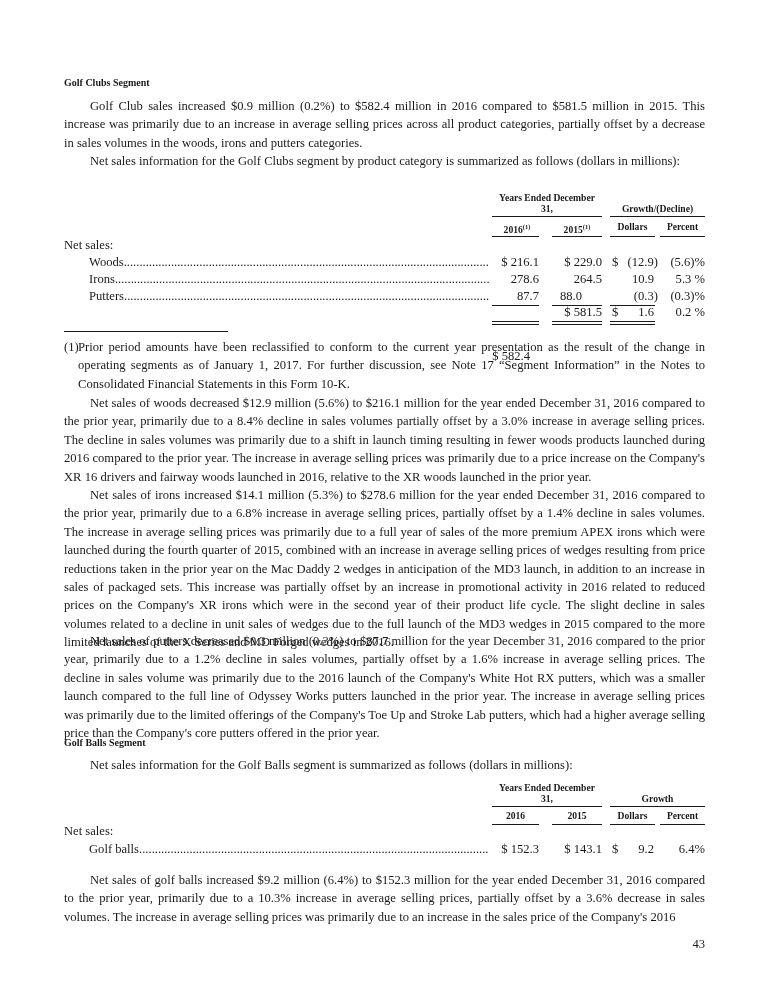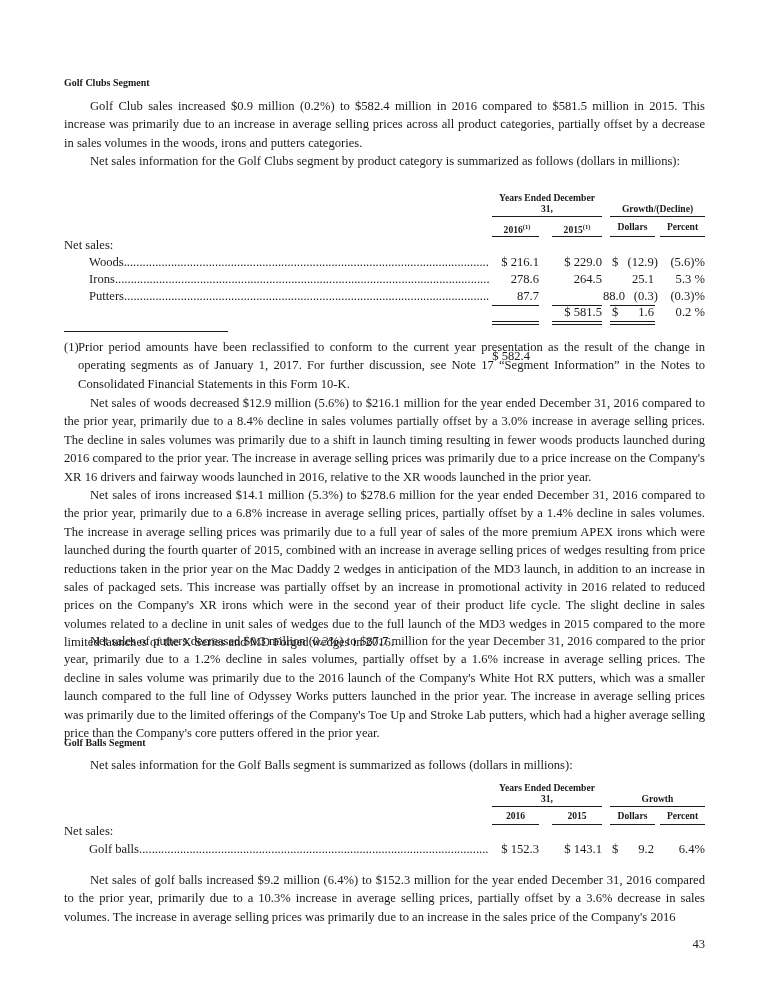--- a/index.html
+++ b/index.html
@@ -55,28 +55,28 @@
       <div class="cell" style="left:488px; top:255px; width:50px;">$ 229.0</div>
       <div class="cell left" style="left:548px; top:255px;">$</div>
       <div class="cell" style="left:556px; top:255px; width:38px;">(12.9)</div>
       <div class="cell" style="left:596px; top:255px; width:45px;">(5.6)%</div>
     </div>
 
     <div>
       <div class="row-label" style="top:272px; left:25px; width:400px;"><span>Irons</span><span>..........................................................................................................................</span></div>
       <div class="cell" style="left:428px; top:272px; width:47px;">278.6</div>
       <div class="cell" style="left:488px; top:272px; width:50px;">264.5</div>
-      <div class="cell" style="left:556px; top:272px; width:34px;">25.1</div>
+      <div class="cell" style="left:556px; top:272px; width:34px;">10.9</div>
       <div class="cell" style="left:596px; top:272px; width:45px;">5.3 %</div>
     </div>
 
     <div>
       <div class="row-label" style="top:289px; left:25px; width:400px;"><span>Putters</span><span>........................................................................................................................</span></div>
       <div class="cell" style="left:428px; top:289px; width:47px;">87.7</div>
-      <div class="cell" style="left:511px; top:289px; width:50px;">88.0</div>
+      <div class="cell" style="left:468px; top:289px; width:50px;">88.0</div>
       <div class="cell" style="left:556px; top:289px; width:38px;">(0.3)</div>
       <div class="cell" style="left:596px; top:289px; width:45px;">(0.3)%</div>
     </div>
 
     <div class="rule" style="left:428px; top:305px; width:47px;"></div>
     <div class="rule" style="left:488px; top:305px; width:50px;"></div>
     <div class="rule" style="left:546px; top:305px; width:45px;"></div>
 
     <div>
       <div class="cell" style="left:419px; top:305px; width:47px;margin-top:44px;">$ 582.4</div>

